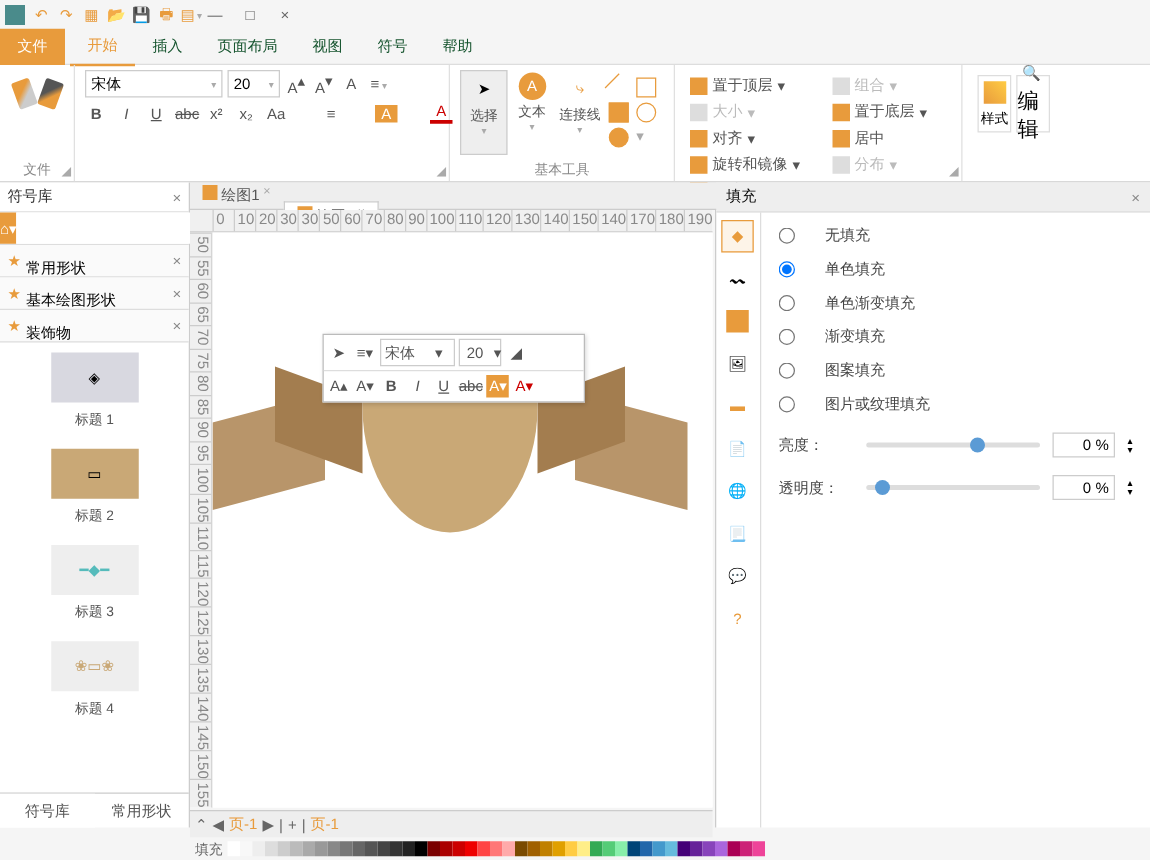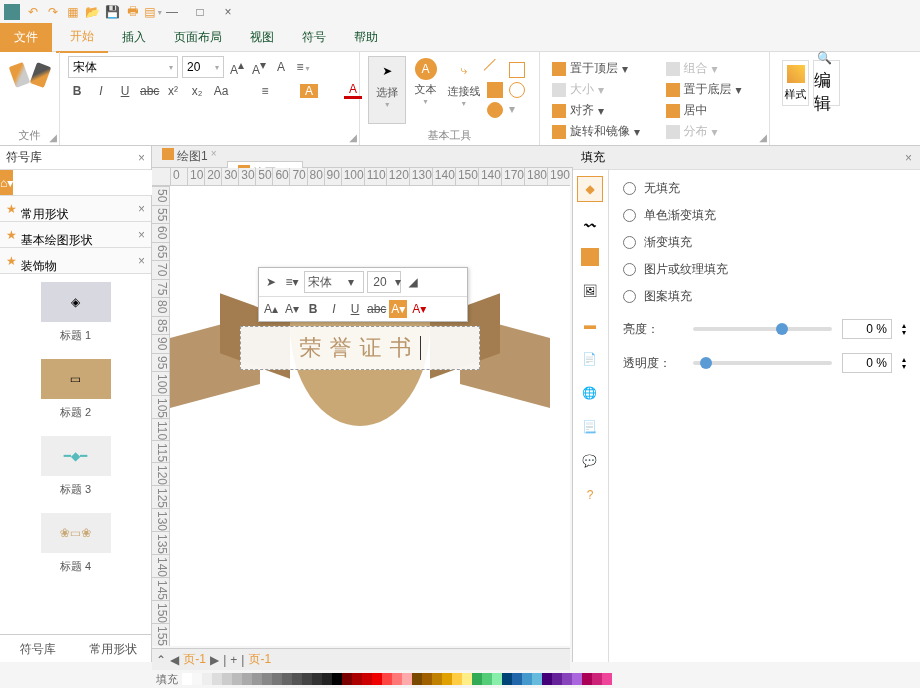--- a/index.html
+++ b/index.html
@@ -124,21 +124,21 @@
 
 .rightpanel { position: absolute; right: 0; top: 168px; width: 348px; height: 494px; background: #fff; border-left: 1px solid #ccc; }
 .rp-head { height: 24px; display: flex; align-items: center; padding: 0 8px; border-bottom: 1px solid #ddd; position: absolute; top: -22px; left: 0; right: 0; background: #eee; }
 .rp-head .ttl { flex: 1; }
 .rp-head .x { color: #888; cursor: pointer; }
 .rp-body { display: flex; height: 100%; }
 .rp-icons { width: 36px; border-right: 1px solid #ddd; display: flex; flex-direction: column; gap: 8px; padding: 8px 4px; }
 .rp-icons .ic { width: 26px; height: 26px; display: flex; align-items: center; justify-content: center; cursor: pointer; border: 1px solid transparent; }
 .rp-icons .ic.act { border-color: #e89b3c; background: #fdf4e8; }
 .rp-content { flex: 1; padding: 12px 14px; }
-.rp-radio { display: flex; align-items: center; gap: 8px; margin-bottom: 10px; color: #444; }
+.rp-radio { display: flex; align-items: center; gap: 24px; margin-bottom: 10px; color: #444; }
 .rp-radio input { margin: 0; }
 .rp-row { display: flex; align-items: center; gap: 10px; margin-top: 14px; }
 .rp-row .lbl { width: 60px; color: #444; }
 .rp-row .slider { flex: 1; height: 4px; background: #ddd; position: relative; border-radius: 2px; }
 .rp-row .slider .thumb { position: absolute; top: -4px; width: 12px; height: 12px; border-radius: 50%; background: #5b9bd5; }
 .rp-row .val { width: 50px; border: 1px solid #ccc; padding: 2px 4px; text-align: right; }
 .rp-row .colbox { width: 32px; height: 18px; border: 1px solid #ccc; margin-left: auto; }
 
 
 .pagestrip { position: absolute; left: 152px; bottom: 18px; width: 418px; height: 22px; background: #eee; border-top: 1px solid #ccc; display: flex; align-items: center; padding: 0 4px; gap: 4px; font-size: 11px; color: #666; }
@@ -397,24 +397,20 @@
     </div>
   <div class="canvas">
     <div class="cert">
       <div class="banner">
         <div class="wing-l"></div>
         <div class="wing-r"></div>
         <div class="wing-l2"></div>
         <div class="wing-r2"></div>
       </div>
       <div class="shield"></div>
-      <div class="textbox">
-        <span class="txt">荣誉证书</span>
-        <span class="cursor"></span>
-      </div>
     </div>
   </div>
 </div>
 
 <div class="minitb">
   <div class="r">
     <span>➤</span>
     <span>≡▾</span>
     <div class="fsel">
         <span>宋体</span>
@@ -455,34 +451,38 @@
       <div class="ic">📃</div>
       <div class="ic">💬</div>
       <div class="ic" style="color:#e89b3c">?</div>
     </div>
     <div class="rp-content">
       <label class="rp-radio">
           <input type="radio" name="fill" style="">
           <span>无填充</span>
         </label>
       <label class="rp-radio">
+          <input type="radio" name="fill" checked="" style="">
+          <span>单色填充</span>
+        </label>
+      <label class="rp-radio">
           <input type="radio" name="fill" style="">
           <span>单色渐变填充</span>
         </label>
       <label class="rp-radio">
           <input type="radio" name="fill" style="">
           <span>渐变填充</span>
         </label>
       <label class="rp-radio">
           <input type="radio" name="fill" style="">
-          <span>图片或纹理填充</span>
+          <span>图案填充</span>
         </label>
       <label class="rp-radio">
           <input type="radio" name="fill" style="">
-          <span>图案填充</span>
+          <span>图片或纹理填充</span>
         </label>
 
       <div class="rp-row">
         <span class="lbl">亮度：</span>
         <div class="slider">
             <div class="thumb" style="left:60%"></div>
           </div>
         <div class="val">0 %</div>
         <span style="font-size:8px;line-height:7px">▴<br>▾</span>
       </div>

